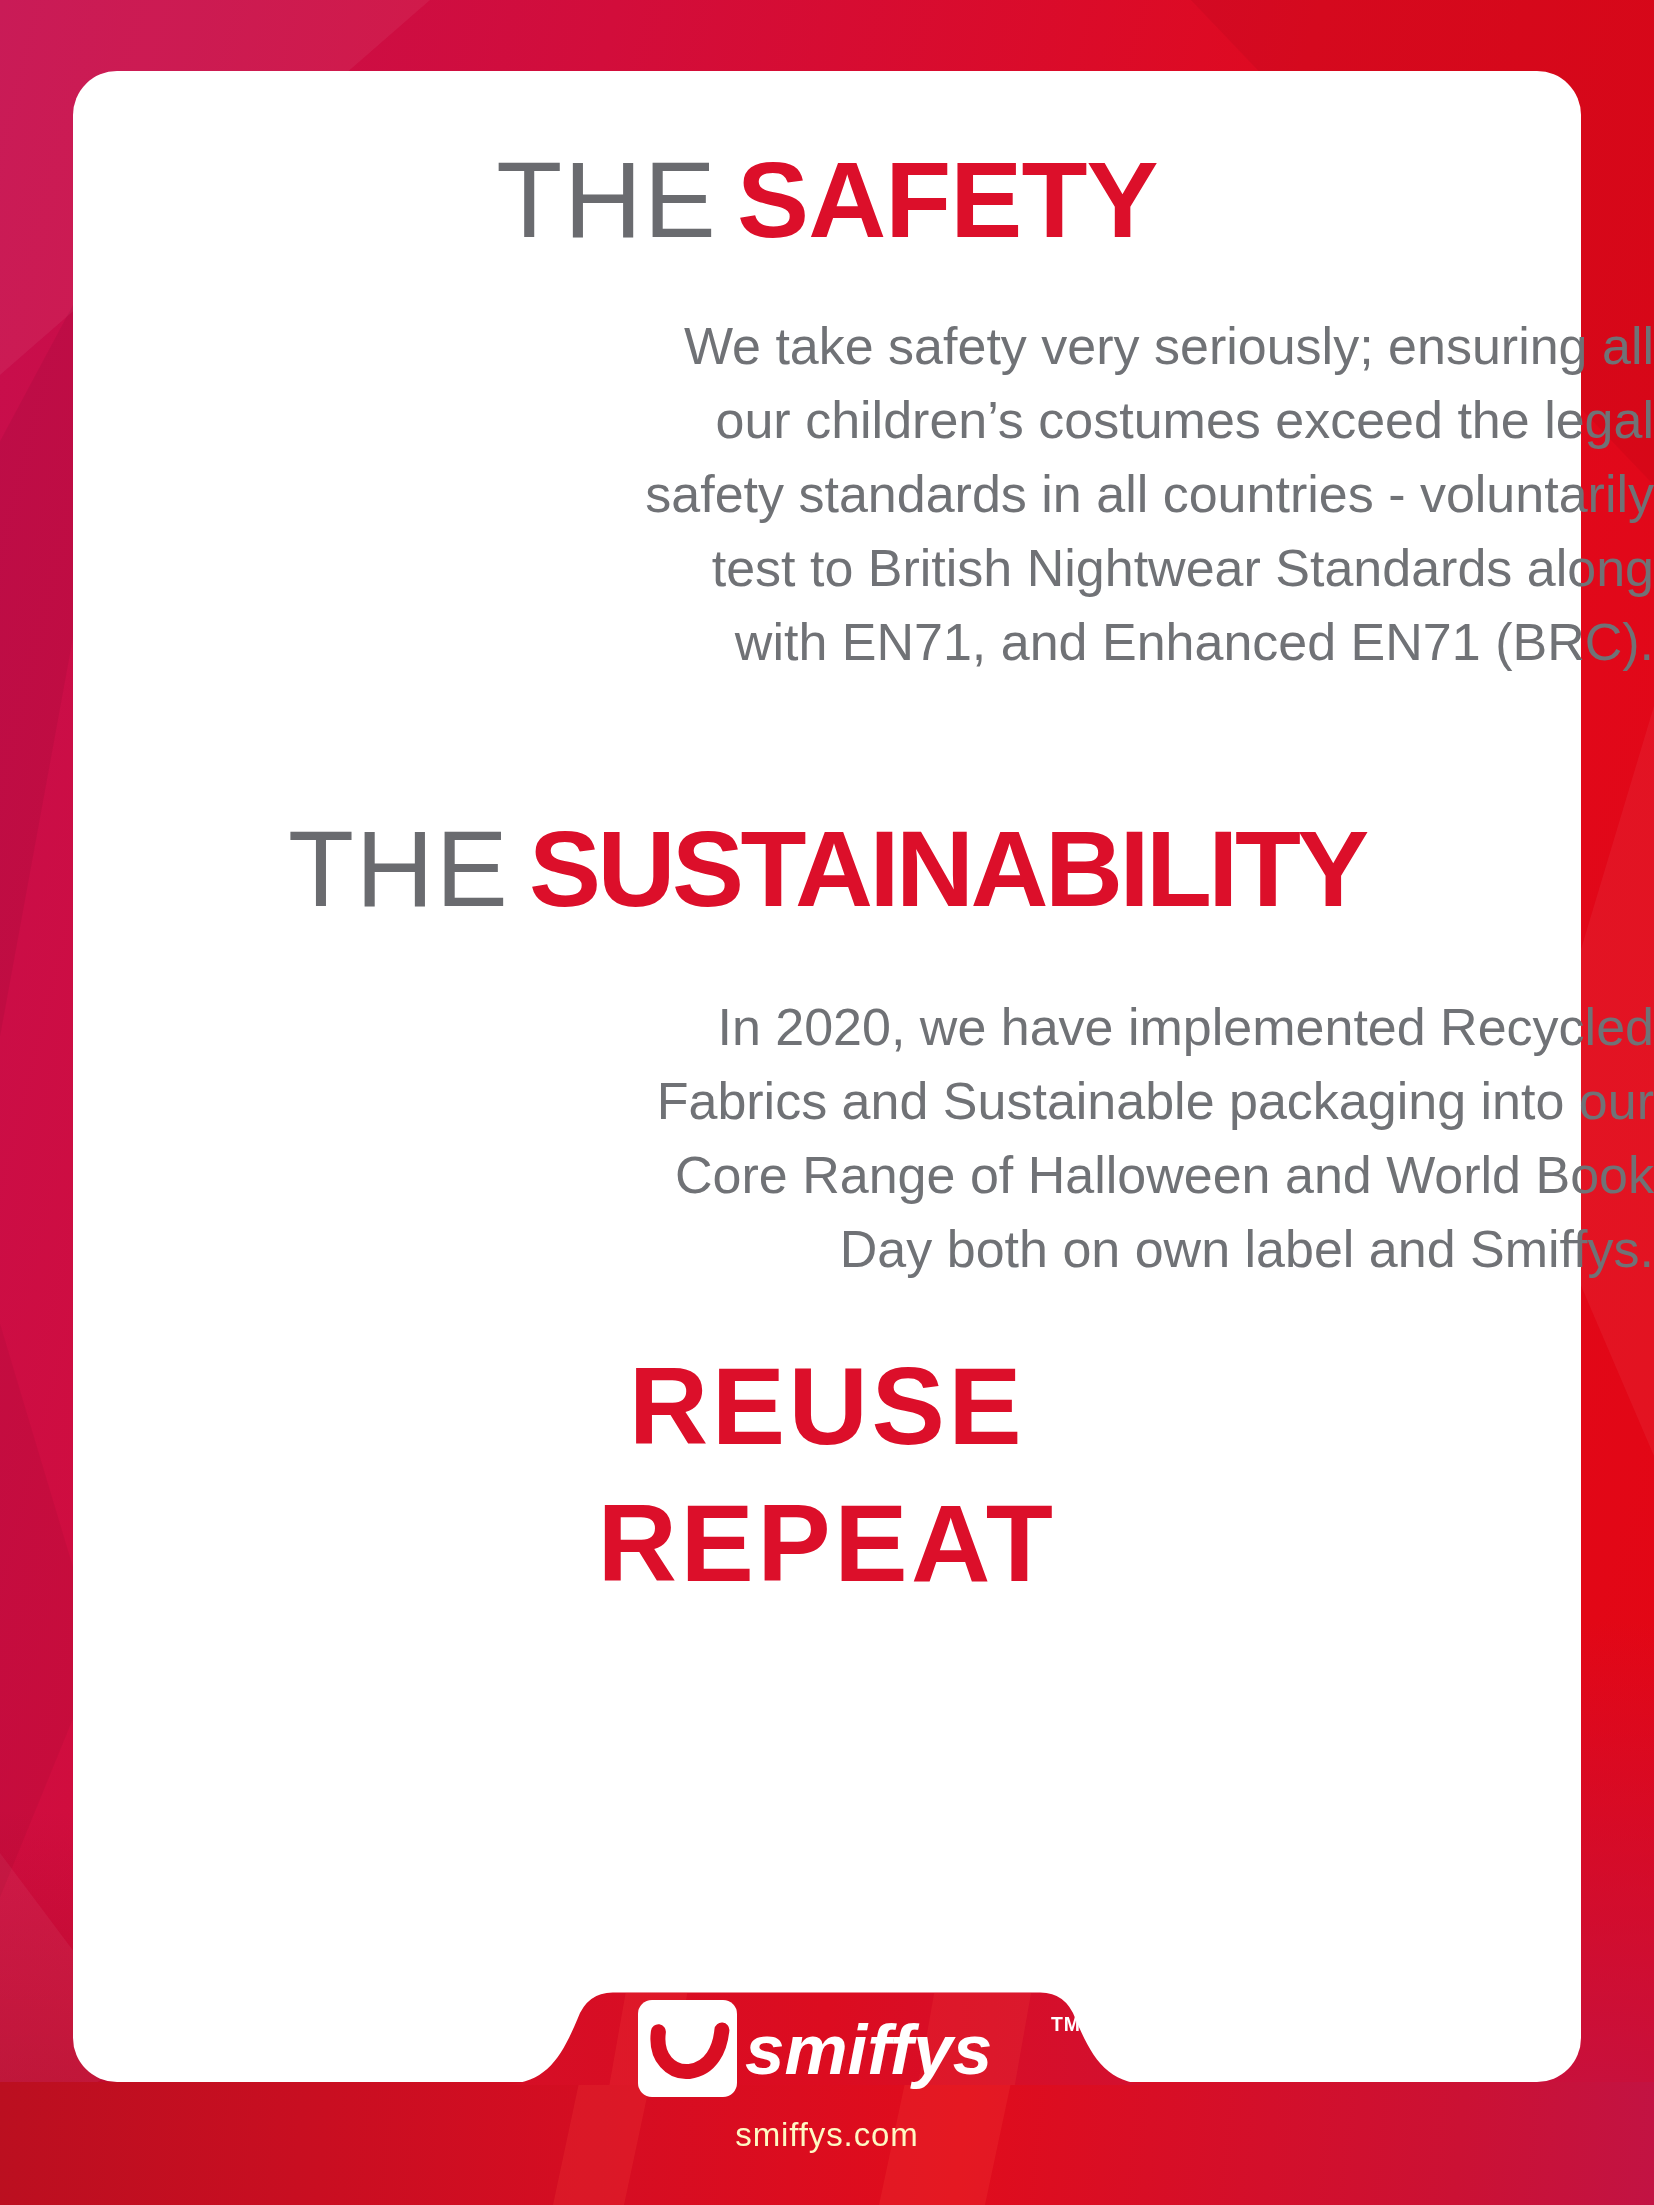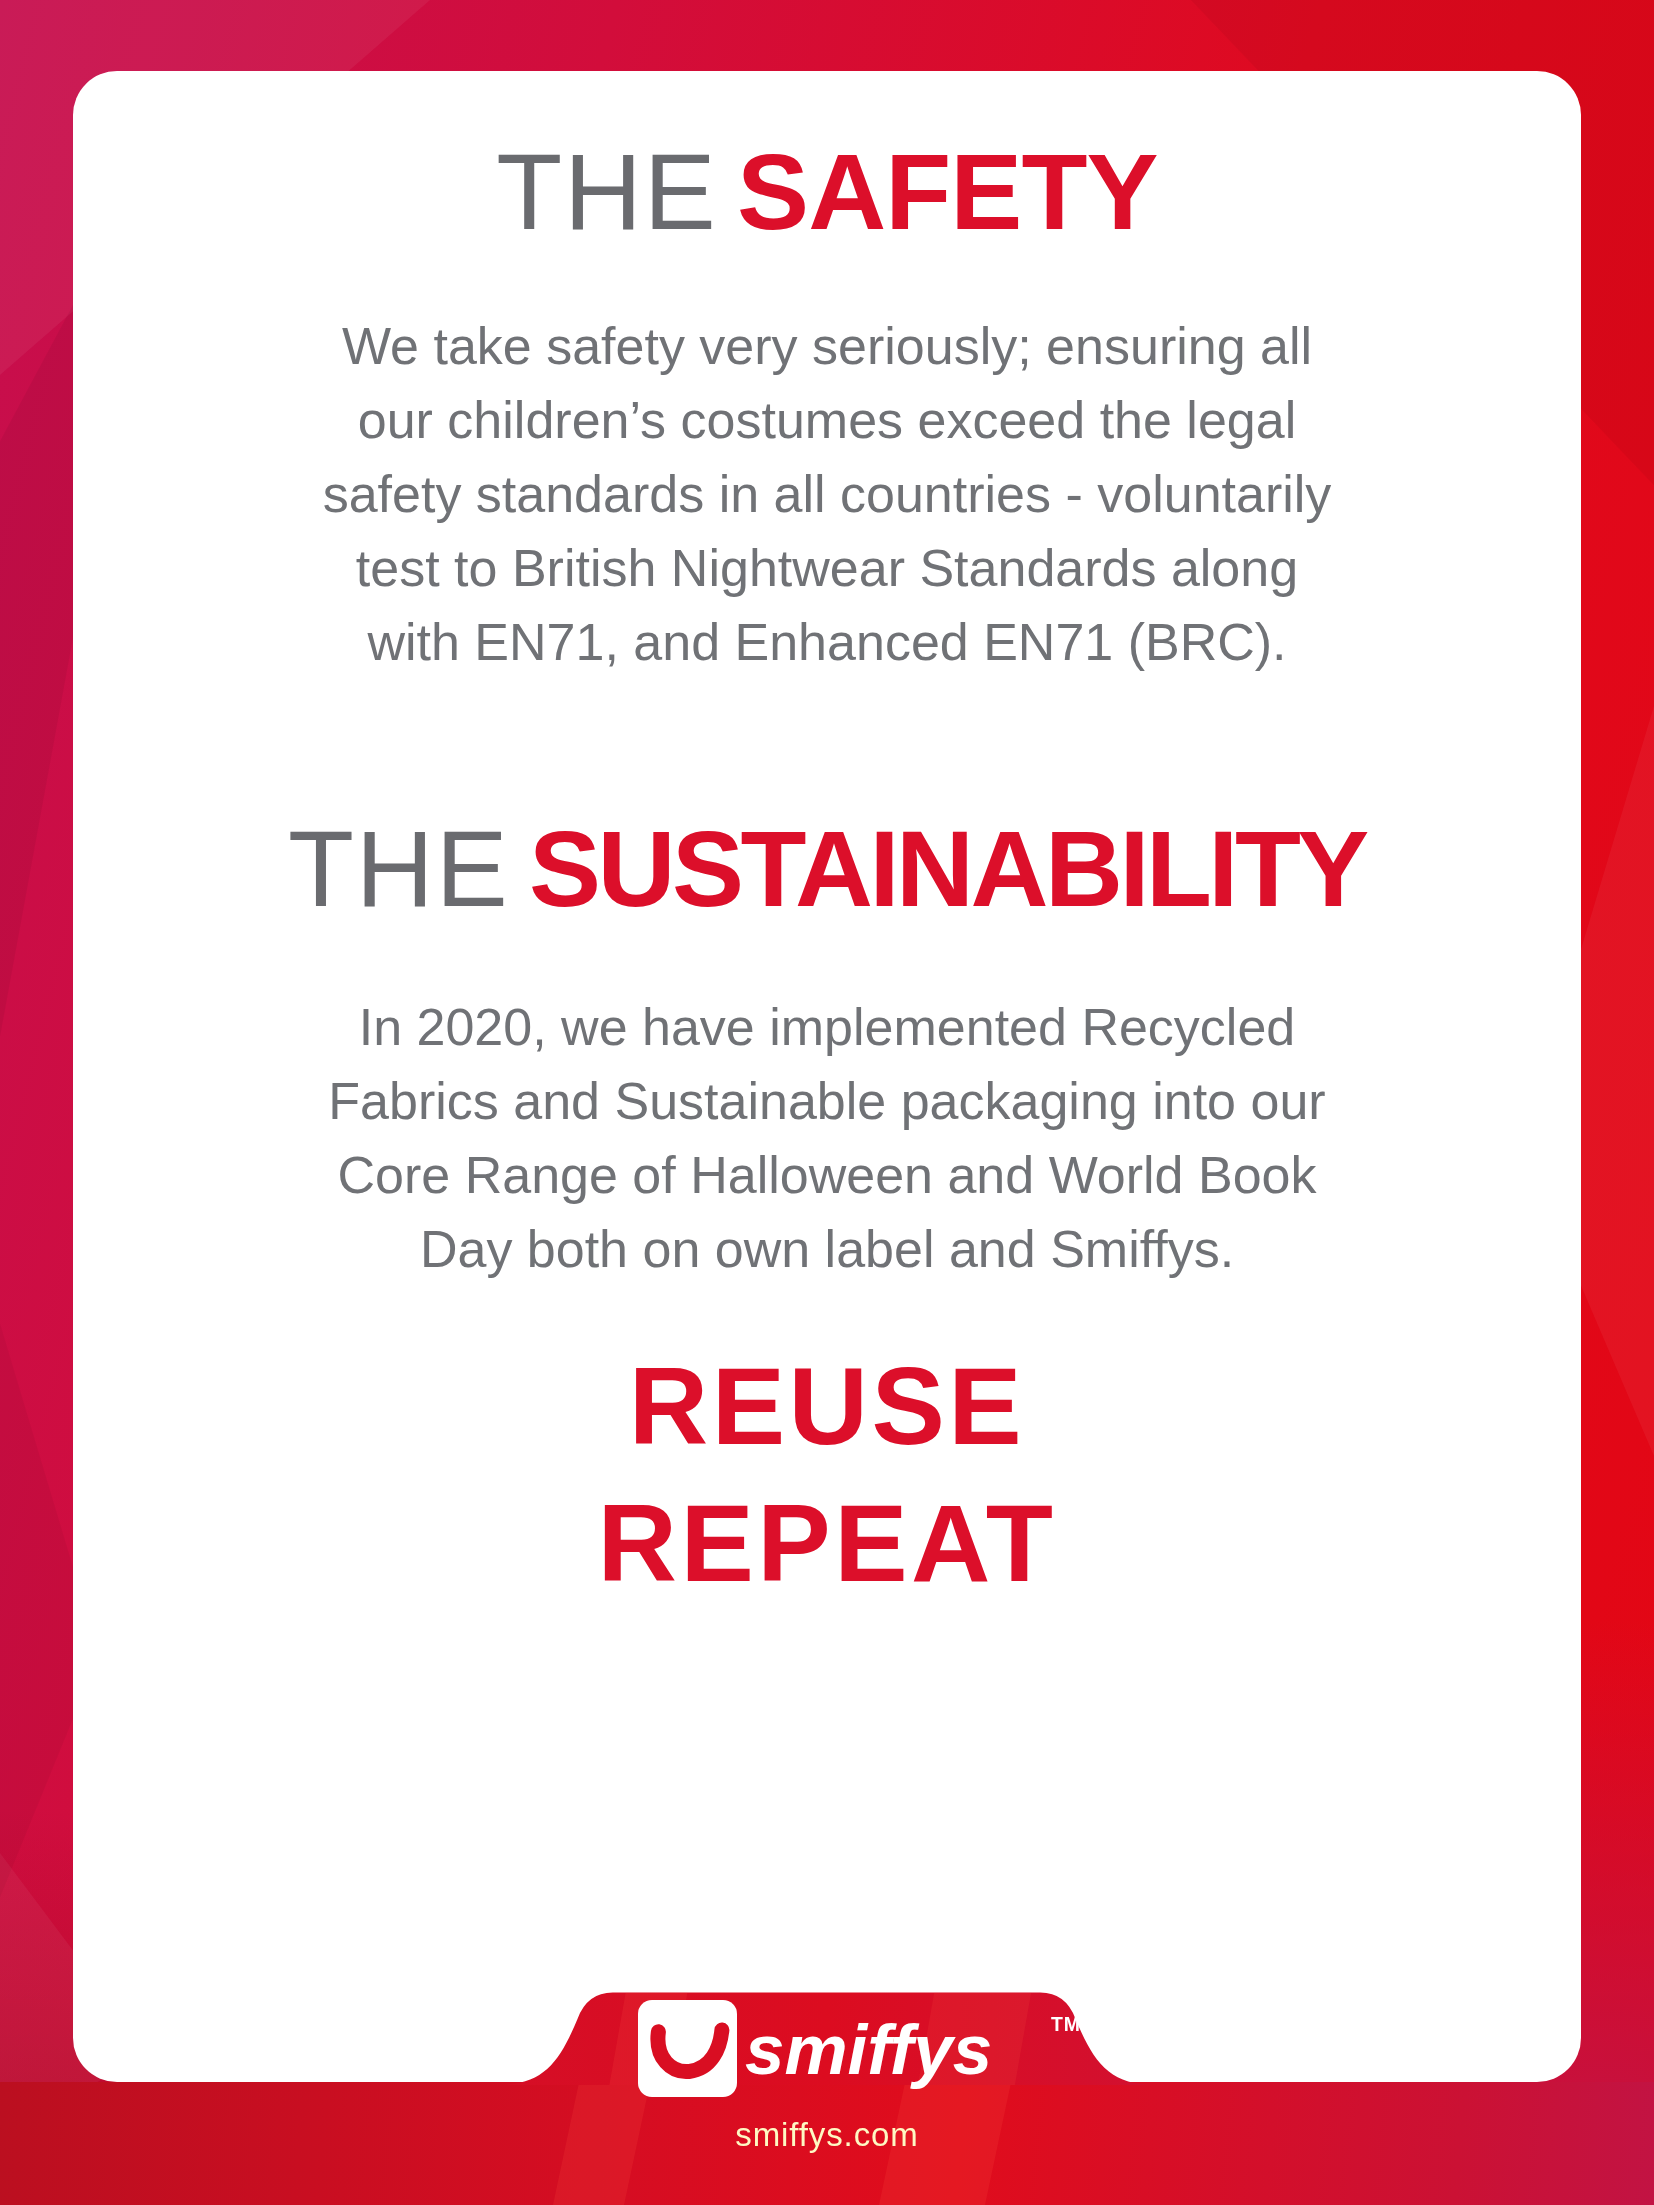--- a/index.html
+++ b/index.html
@@ -25,26 +25,26 @@
 
   
   .card{
     position:absolute;left:73px;top:71px;width:1508px;height:2011px;
     background:#ffffff;border-radius:44px;z-index:1;
   }
 
   .h{position:absolute;left:0;width:100%;text-align:center;line-height:1;z-index:2;white-space:nowrap;}
   .h .the{color:#6a6b6f;font-weight:400;letter-spacing:1.8px;}
   .h .word{color:#dc0f2a;font-weight:700;margin-left:19.4px;letter-spacing:-0.9px;}
-  .h1{top:138px;font-size:108px;}
+  .h1{top:146px;font-size:108px;}
   .h2{top:815px;font-size:108px;}
   .h2 .word{letter-spacing:-3.5px;}
 
   .para{
-    position:absolute;left:0;width:100%;text-align:center;z-index:2;
+    position:absolute;left:0;width:100%;text-align:right;z-index:2;
     font-size:52px;line-height:74px;color:#707276;white-space:pre-line;letter-spacing:0px;
   }
   .p1{top:309px;}
   .p2{top:990px;}
 
   .slogan{
     position:absolute;left:0;top:1337px;width:100%;text-align:center;z-index:2;
     color:#dc0f2a;font-weight:700;font-size:110px;line-height:137px;letter-spacing:3.5px;
   }
 

